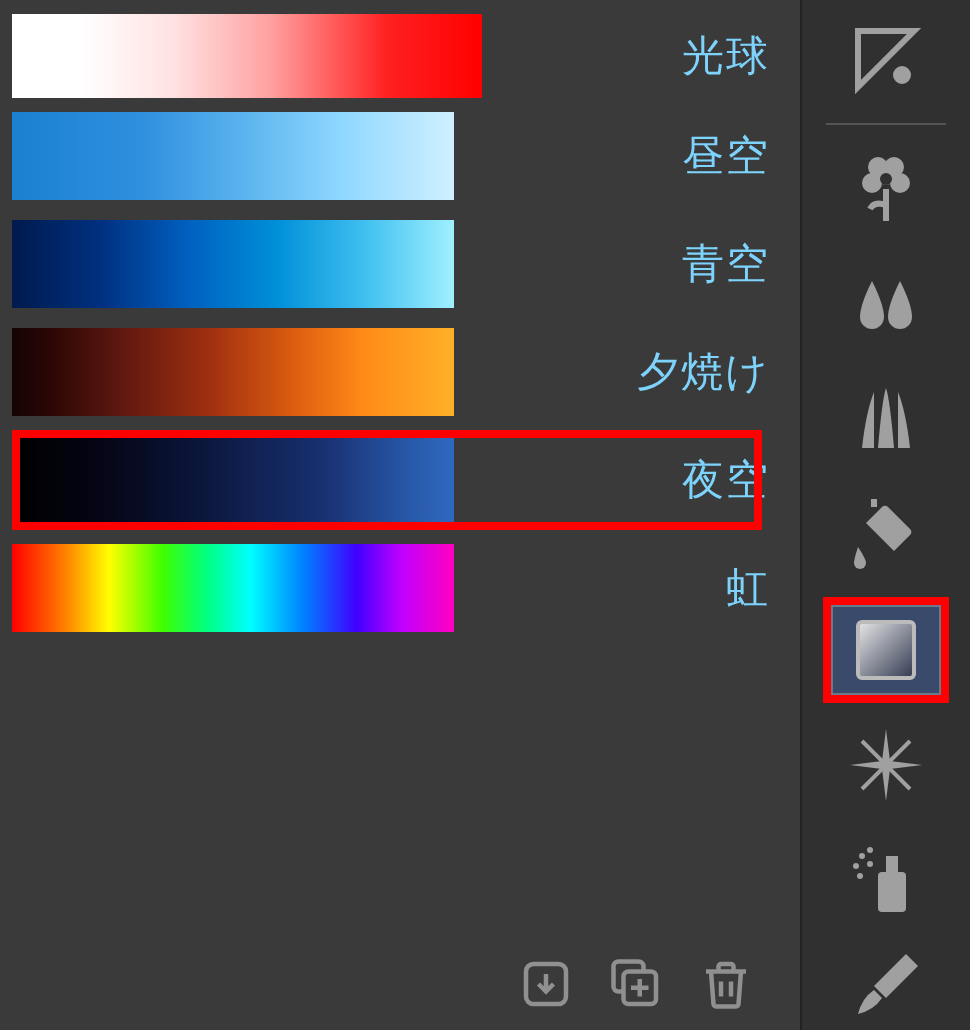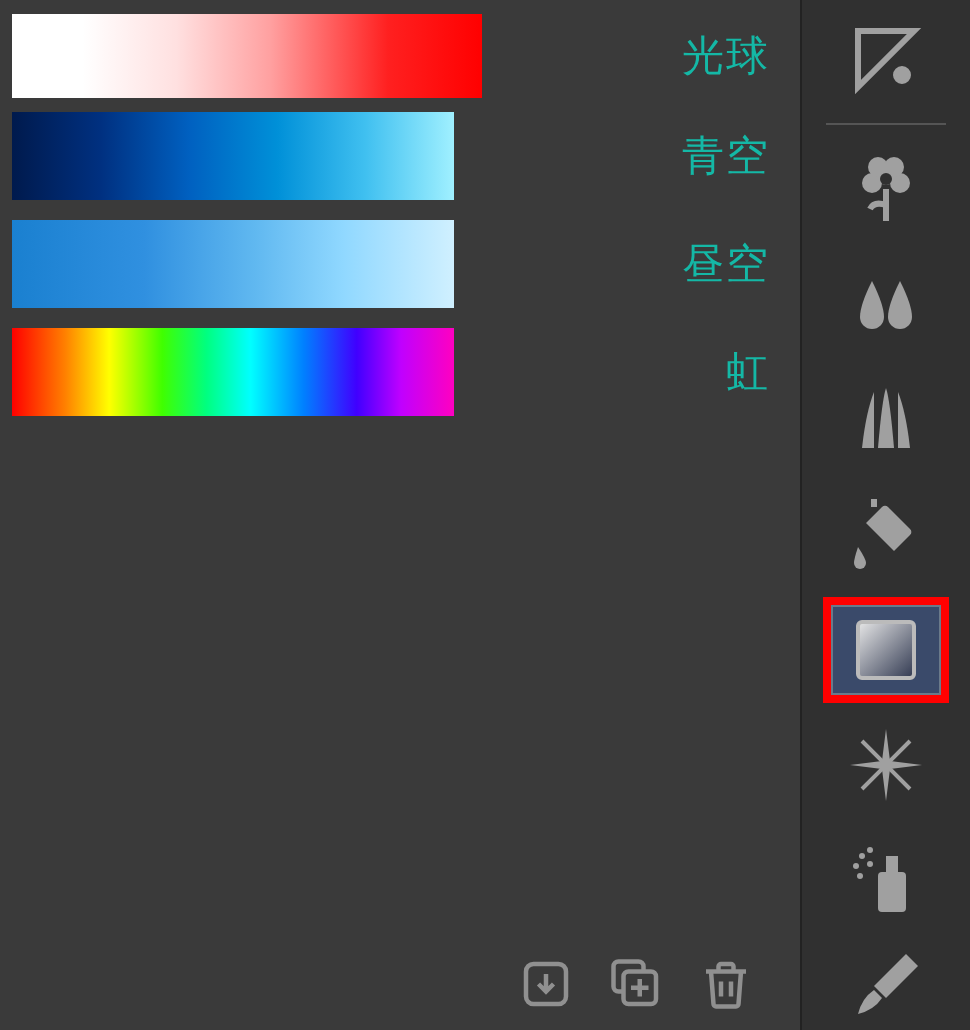--- a/index.html
+++ b/index.html
@@ -34,21 +34,21 @@
   .gradient-swatch {
     width: 442px;
     height: 88px;
     flex-shrink: 0;
   }
   .gradient-row.first-row .gradient-swatch { height: 84px; width: 470px;}
   .gradient-label {
     flex: 1;
     text-align: right;
     padding-right: 22px;
-    color: #14b8a6;
+    color: #7dd3fc;
     font-size: 42px;
     white-space: nowrap;
     letter-spacing: 2px;
   }
   .highlight-frame {
     position: absolute;
     border: 8px solid #ff0000;
     left: 0;
     right: 30px;
     top: 4px;
@@ -126,30 +126,39 @@
 
 <div class="main-panel">
   <div class="gradient-list">
 
     <div class="gradient-row first-row">
       <div class="gradient-swatch g-lightball"></div>
       <div class="gradient-label">光球</div>
     </div>
 
     <div class="gradient-row">
+      <div class="gradient-swatch g-daysky"></div>
+      <div class="gradient-label">昼空</div>
+    </div>
+
+    <div class="gradient-row">
       <div class="gradient-swatch g-bluesky"></div>
       <div class="gradient-label">青空</div>
     </div>
 
     <div class="gradient-row">
-      <div class="gradient-swatch g-daysky"></div>
-      <div class="gradient-label">昼空</div>
-    </div>
-
-
+      <div class="gradient-swatch g-sunset"></div>
+      <div class="gradient-label">夕焼け</div>
+    </div>
+
+    <div class="gradient-row">
+      <div class="gradient-swatch g-nightsky"></div>
+      <div class="gradient-label">夜空</div>
+      <div class="highlight-frame"></div>
+    </div>
 
     <div class="gradient-row">
       <div class="gradient-swatch g-rainbow"></div>
       <div class="gradient-label">虹</div>
     </div>
 
 
 
   </div>
 

